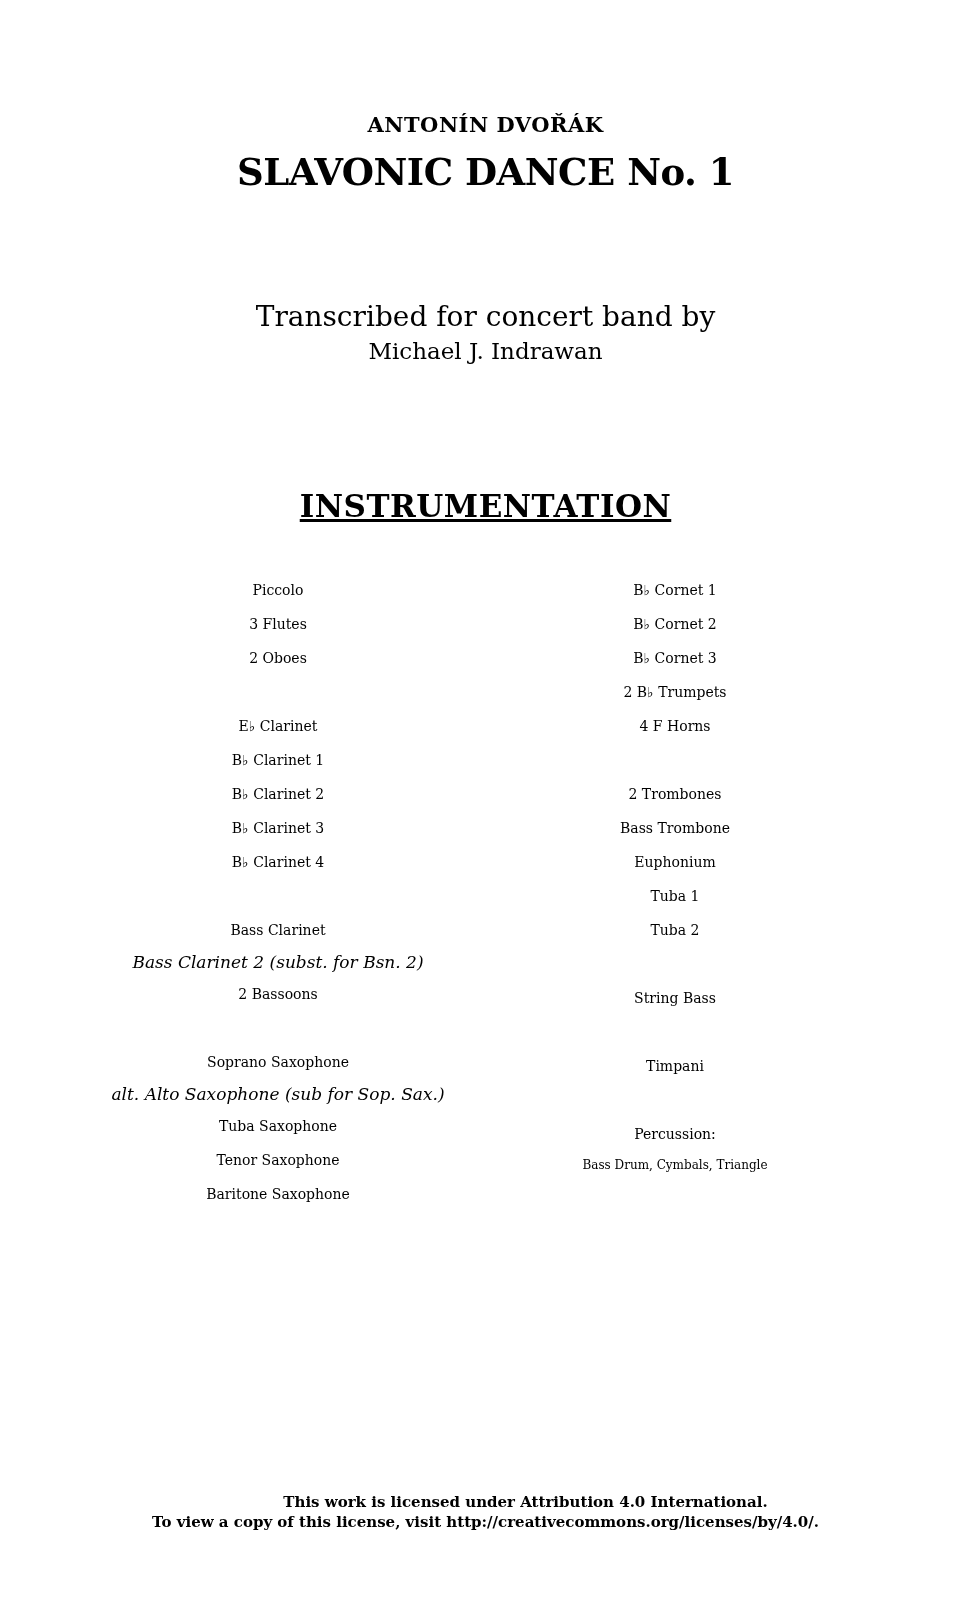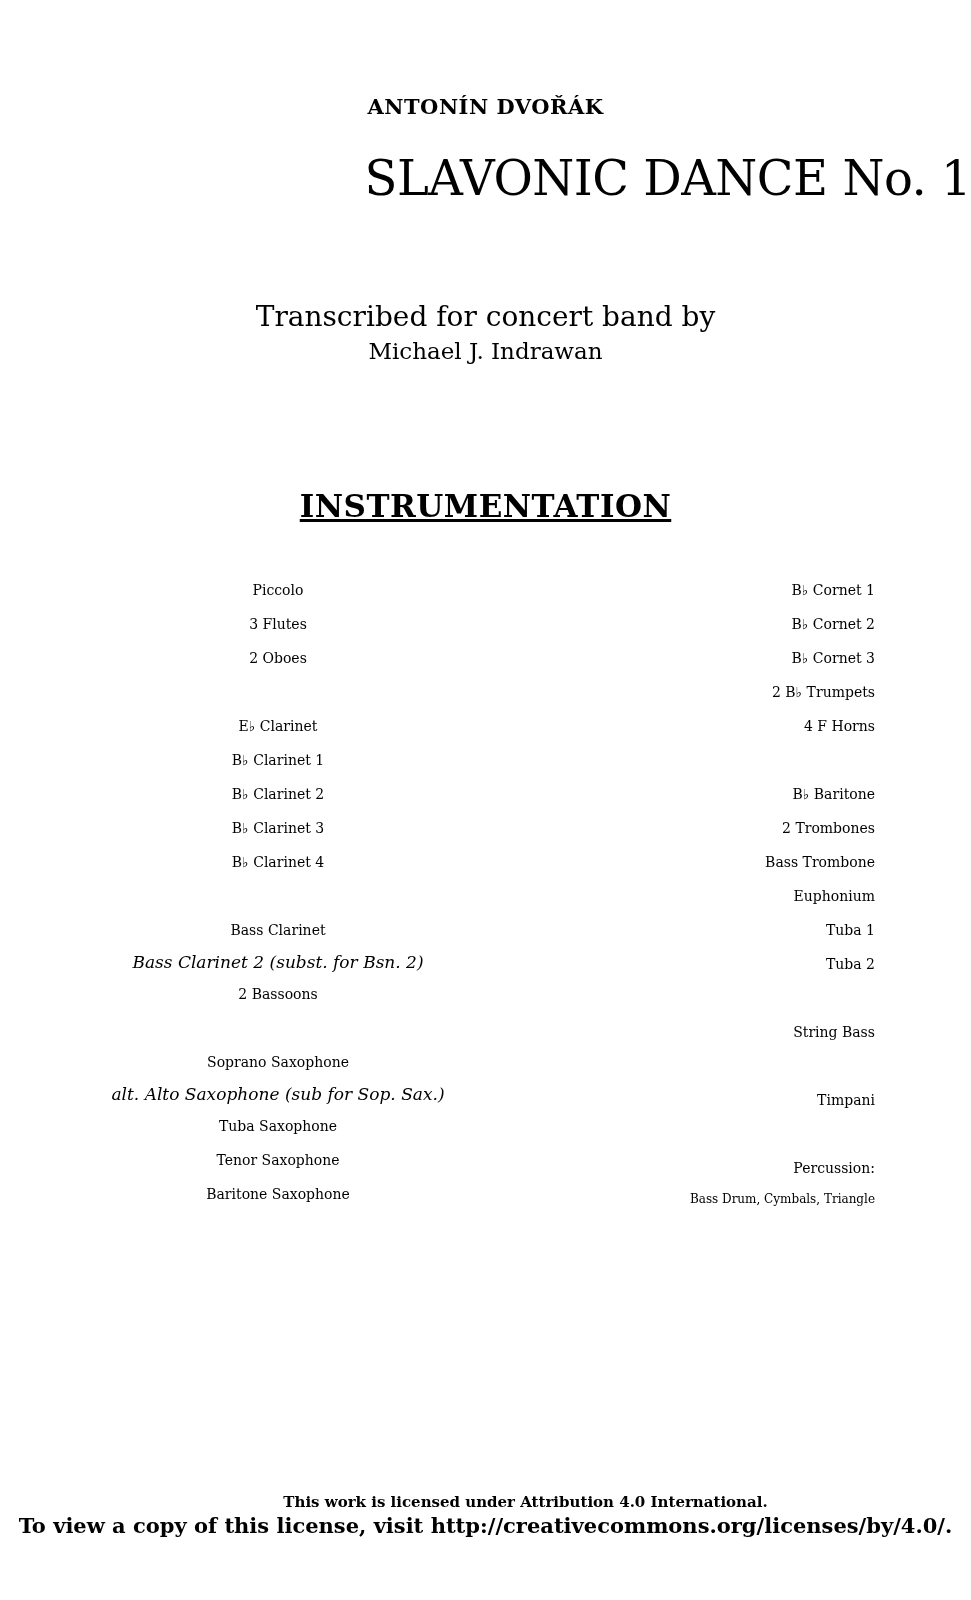--- a/index.html
+++ b/index.html
@@ -16,31 +16,30 @@
     font-family: "DejaVu Serif", "Liberation Serif", serif;
     overflow: hidden;
   }
   .centered {
     position: absolute;
     left: 0;
     width: 100%;
     text-align: center;
   }
   .composer {
-    top: 94px;
+    top: 112px;
     font-size: 21px;
     font-weight: bold;
     letter-spacing: 0.5px;
   }
   .title {
     top: 150px;
-    font-size: 48px;
-    font-weight: normal;
+    font-size: 37px;
+    font-weight: bold;
     letter-spacing: -0.5px;
-    text-align: right;
   }
   .subtitle-1 {
     top: 300px;
     font-size: 28px;
   }
   .subtitle-2 {
     top: 338px;
     font-size: 23px;
   }
   .instr-heading {
@@ -57,21 +56,21 @@
     width: 100%;
     height: 660px;
   }
   .col {
     position: absolute;
     top: 0;
     width: 400px;
     text-align: center;
   }
   .col-left  { left: 78px; }
-  .col-right { left: 475px; text-align: right; }
+  .col-right { left: 475px; }
   .line {
     white-space: nowrap;
   }
   .line.normal {
     font-size: 14px;
     height: 34px;
     line-height: 34px;
   }
   .line.small {
     font-style: italic;
@@ -88,21 +87,21 @@
     height: 34px;
   }
   .footer-1 {
     top: 1493px;
     font-size: 15px;
     font-weight: 600;
     padding-left: 40px;
   }
   .footer-2 {
     top: 1513px;
-    font-size: 21px;
+    font-size: 15px;
     font-weight: 600;
   }
 </style>
 </head>
 <body>
 
 <div class="page">
 
   <div class="centered composer">ANTONÍN DVOŘÁK</div>
 
@@ -136,21 +135,20 @@
         <div class="line normal">Tenor Saxophone</div>
         <div class="line normal">Baritone Saxophone</div>
       </div>
     <div class="col col-right" id="col-right">
         <div class="line normal">B♭ Cornet 1</div>
         <div class="line normal">B♭ Cornet 2</div>
         <div class="line normal">B♭ Cornet 3</div>
         <div class="line normal">2 B♭ Trumpets</div>
         <div class="line normal">4 F Horns</div>
         <div class="line spacer"></div>
-        <div class="line normal">B♭ Baritone</div>
         <div class="line normal">2 Trombones</div>
         <div class="line normal">Bass Trombone</div>
         <div class="line normal">Euphonium</div>
         <div class="line normal">Tuba 1</div>
         <div class="line normal">Tuba 2</div>
         <div class="line spacer"></div>
         <div class="line normal">String Bass</div>
         <div class="line spacer"></div>
         <div class="line normal">Timpani</div>
         <div class="line spacer"></div>

